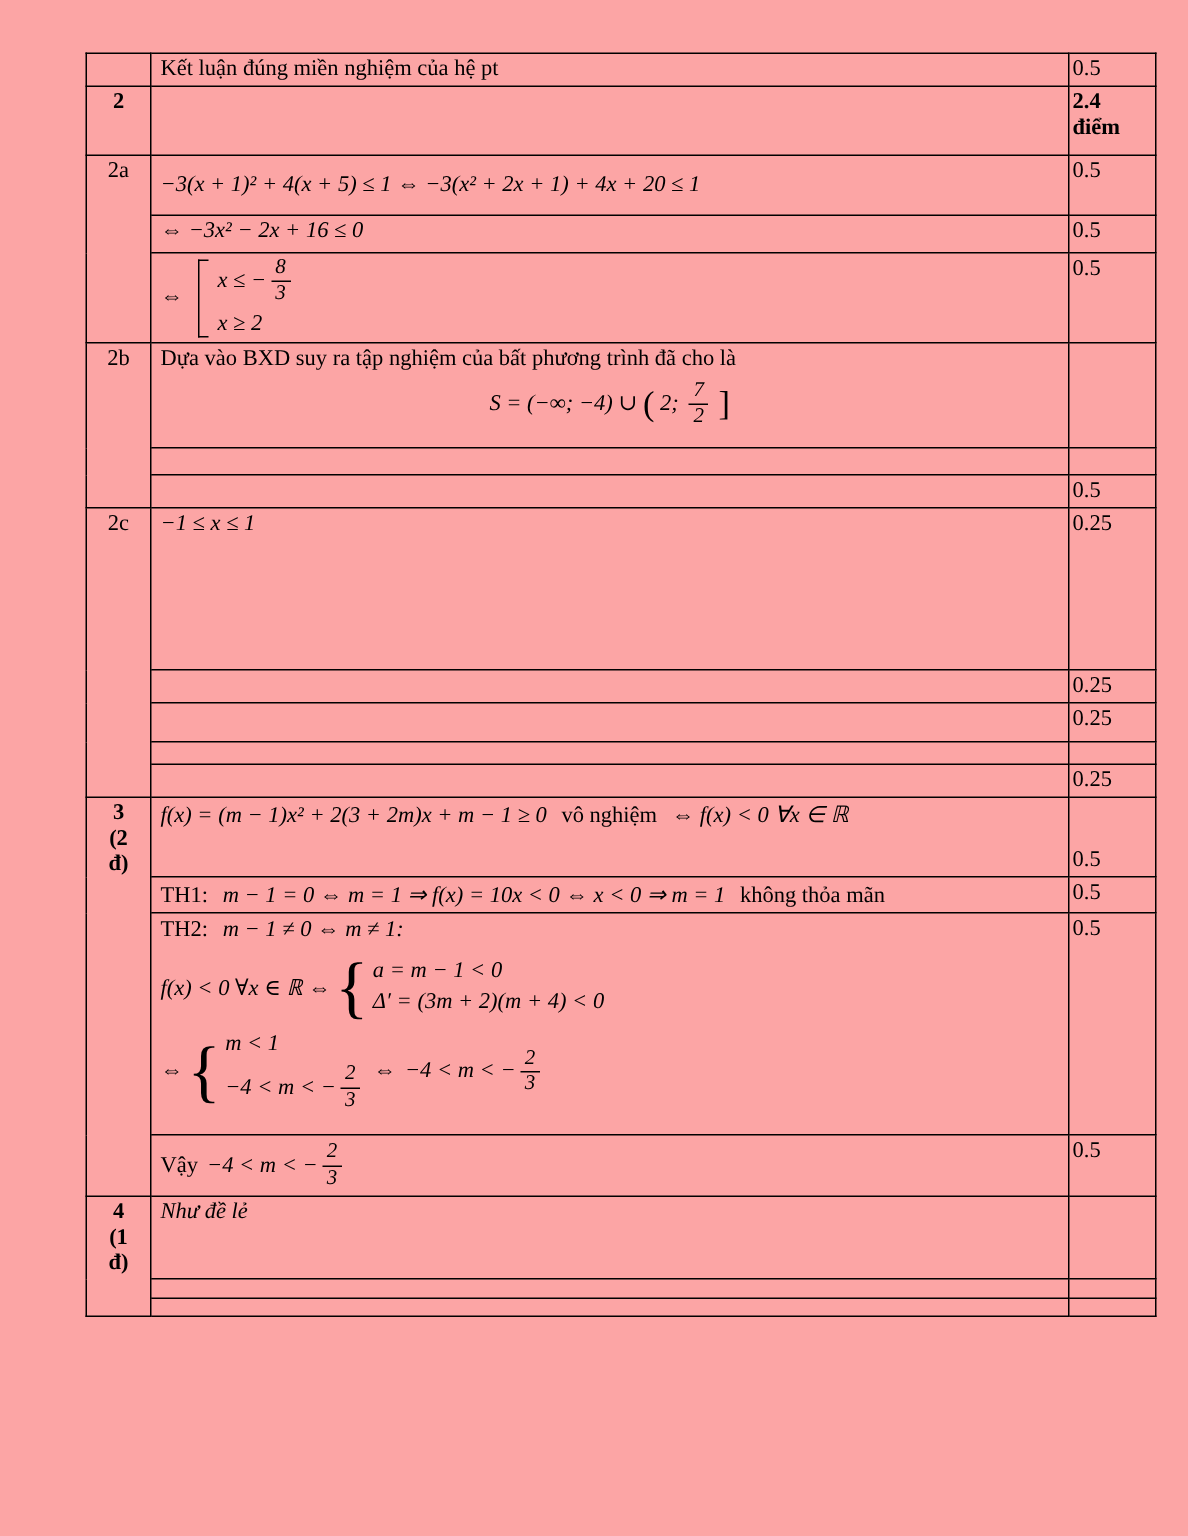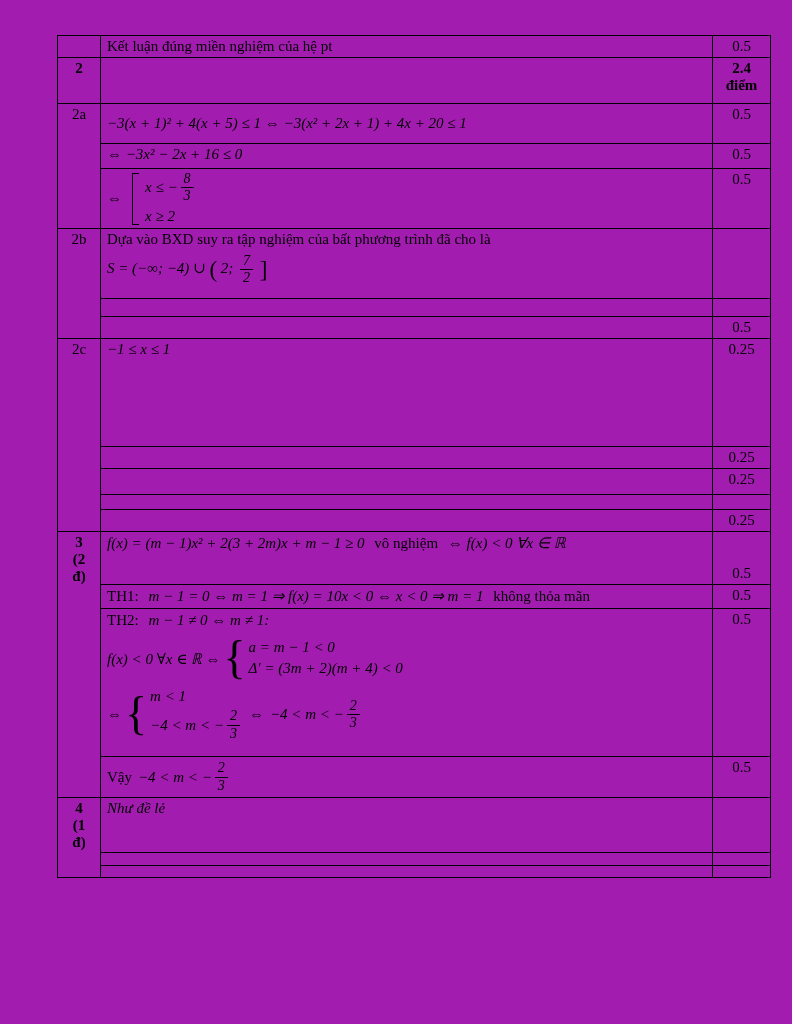--- a/index.html
+++ b/index.html
@@ -2,37 +2,37 @@
 <html><head>
 <meta charset="utf-8">
 <style>
   * { margin:0; padding:0; box-sizing:border-box; }
   html,body { background:#ffffff; }
   body {
     width:792px; height:1024px;
     font-family:"Liberation Serif","DejaVu Serif",serif;
     color:#000;
   }
-  .page { position:relative; width:792px; height:1024px; background:#a21caf; overflow:hidden; }
+  .page { position:relative; width:792px; height:1024px; background:#fca5a5; overflow:hidden; }
   table.grid {
     position:absolute; left:57px; top:35px; width:713px;
     border-collapse:collapse; table-layout:fixed;
   }
   col.c-label   { width:43px; }
   col.c-content { width:612px; }
   col.c-points  { width:58px; }
   td {
     border:1px solid #000;
     vertical-align:top;
     font-size:15px;
     padding:2px 6px;
     overflow:hidden;
   }
   td.lbl  { text-align:center; padding:2px 1px; }
-  td.pts  { text-align:center; padding:2px 2px; }
+  td.pts  { text-align:left; padding:2px 2px; }
   td.vmid { vertical-align:middle; }
   td.vbot { vertical-align:bottom; }
   .bold   { font-weight:bold; }
   .math   { font-style:italic; }
   .txt    { font-style:normal; }
   .italic { font-style:italic;text-align:center; }
   .ml     { margin-left:6px;font-family:Liberation Serif, serif; }
   .frac {
     display:inline-flex; flex-direction:column; align-items:center;
     vertical-align:middle; line-height:1.15; font-size:14px; margin:0 3px;
@@ -43,21 +43,21 @@
   .sq-bracket {
     display:inline-block; width:7px; height:52px;
     border-left:1.6px solid #000; border-top:1.6px solid #000; border-bottom:1.6px solid #000;
     margin:0 6px 0 10px; flex:0 0 auto;
   }
   .stack {
     display:inline-flex; flex-direction:column; justify-content:center;
     row-gap:3px; text-align:left; vertical-align:middle;
   }
   .case-row { line-height:1.25; display:inline-flex; align-items:center; }
-  .formula-center { margin-top:5px; }
+  .formula-center { text-align:center; margin-top:5px; }
   .big-delim { font-size:23px; vertical-align:middle; font-style:normal; }
   .brace { font-size:46px; line-height:0.95; font-weight:normal; margin:0 3px; flex:0 0 auto; font-style:normal; }
   .sys-line { display:flex; align-items:center; margin-top:7px; flex-wrap:nowrap; }
   .th2-head { margin-top:1px; }
   .inline-frac-row { display:inline-flex; align-items:center; }
 </style>
 </head>
 <body>
 
 <div class="page">

